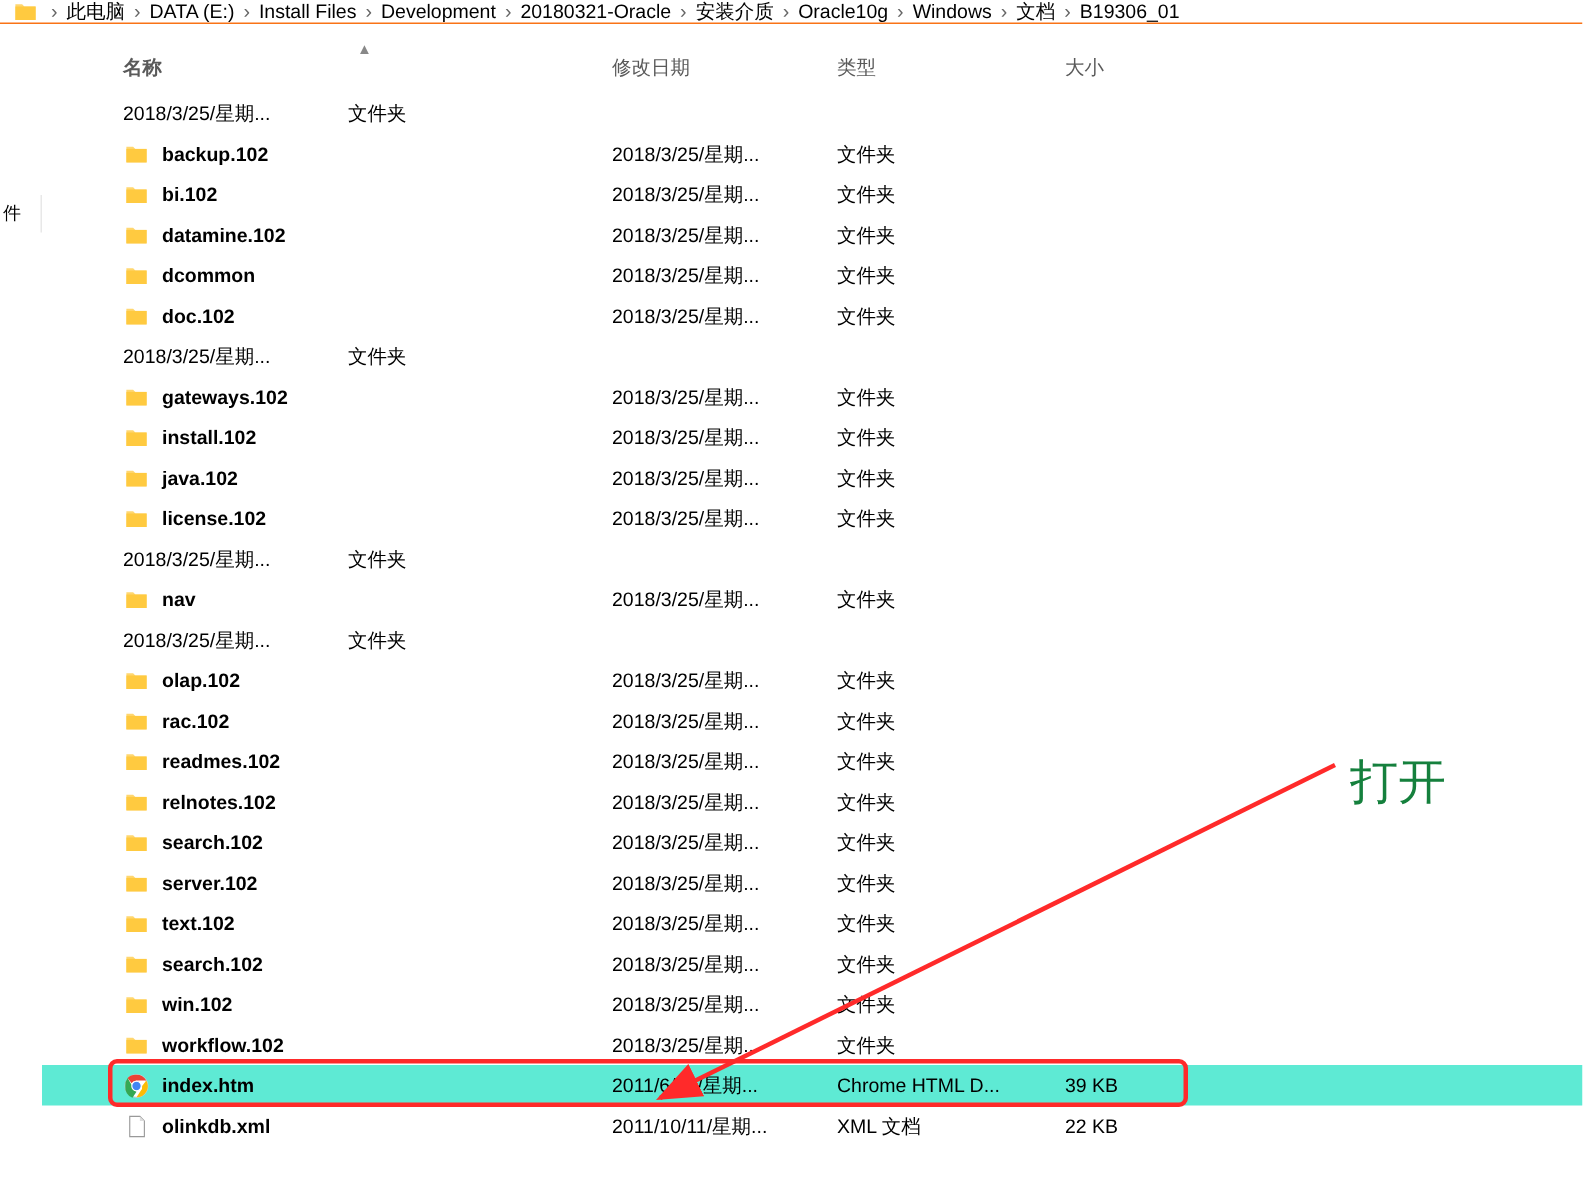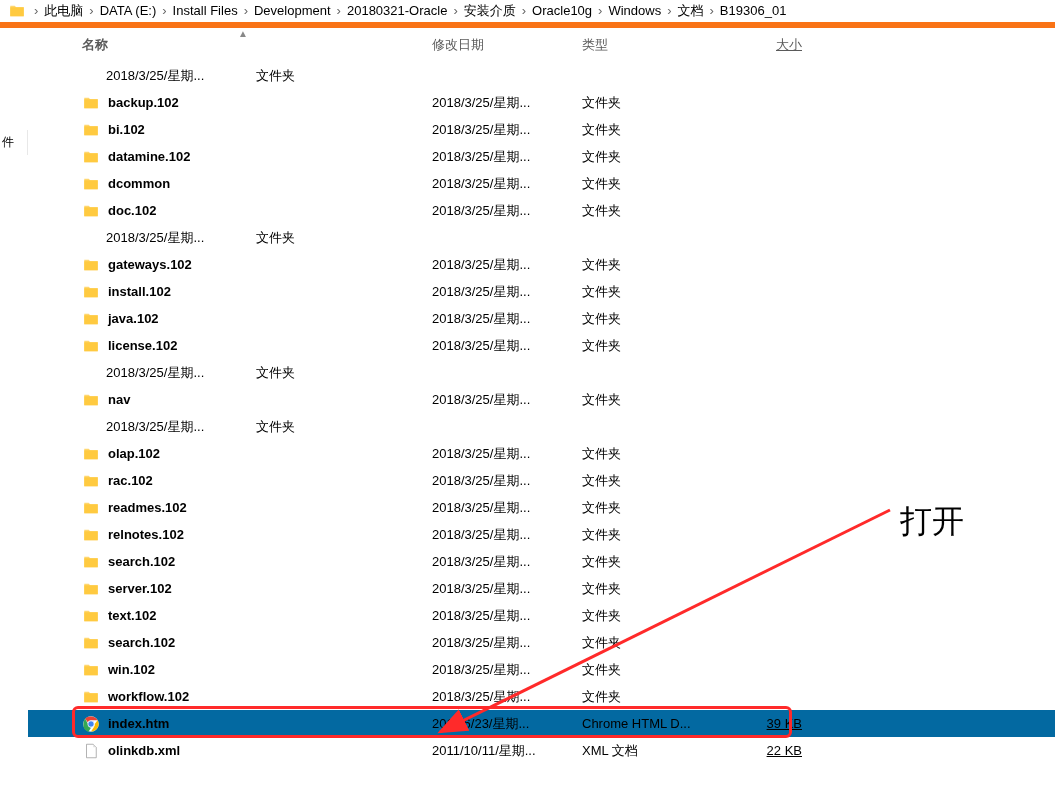--- a/index.html
+++ b/index.html
@@ -10,22 +10,22 @@
       color: #000;
       width: 1055px;
       height: 786px;
       overflow: hidden;
       position: relative;
     }
     .breadcrumb {
       display: flex;
       align-items: center;
       padding: 4px 8px;
-      height: 28px;
-      border-bottom: 6px solid #f97316;
+      height: 16px;
+      border-bottom: 1px solid #f97316;
     }
     .breadcrumb-folder-icon {
       width: 18px; height: 18px;
       margin-right: 6px;
       display: inline-flex;
     }
     .breadcrumb-item {
       display: inline-flex;
       align-items: center;
       padding: 2px 4px;
@@ -59,23 +59,23 @@
     .header-row {
       display: flex;
       align-items: center;
       height: 34px;
       padding: 0 0 0 54px;
       color: #1d5ea8;
       font-size: 13px;
       position: relative;
     }
     .col-name { width: 326px; display: flex; align-items: center; font-weight: bold; }
-    .col-date { width: 150px; margin-left: 24px; }
+    .col-date { width: 150px; }
     .col-type { width: 152px; }
-    .col-size { width: 80px; text-align: right; padding-right: 12px; text-decoration: underline; }
+    .col-size { width: 80px; text-align: left; padding-right: 12px; }
     .header-row .col-name,
     .header-row .col-date,
     .header-row .col-type,
     .header-row .col-size {
       cursor: pointer;
       color: #5a5a5a;
       padding-top: 6px;
       padding-bottom: 6px;
     }
     .sort-indicator {
@@ -88,21 +88,21 @@
     .file-list { }
     .file-row {
       display: flex;
       align-items: center;
       height: 27px;
       padding-left: 54px;
       cursor: pointer;
       position: relative;
     }
     .file-row.selected {
-      background: #0369a1;
+      background: #5eead4;
     }
     .highlight-box {
       position: absolute;
       border: 3px solid #ff2a2a;
       border-radius: 6px;
       pointer-events: none;
       z-index: 5;
     }
     .icon {
       width: 18px; height: 18px;
@@ -110,21 +110,21 @@
       flex-shrink: 0;
       display: inline-flex;
       align-items: center;
       justify-content: center;
     }
     .folder-icon svg, .file-icon svg, .chrome-icon svg, .breadcrumb-folder-icon svg {
       width: 100%; height: 100%;
     }
     .annotation-text {
       position: absolute;
-      color: #000000;
+      color: #15803d;
       font-size: 32px;
       font-family: "Microsoft YaHei", sans-serif;
       z-index: 6;
     }
     .annotation-arrow {
       position: absolute;
       z-index: 5;
       pointer-events: none;
     }
   </style>

